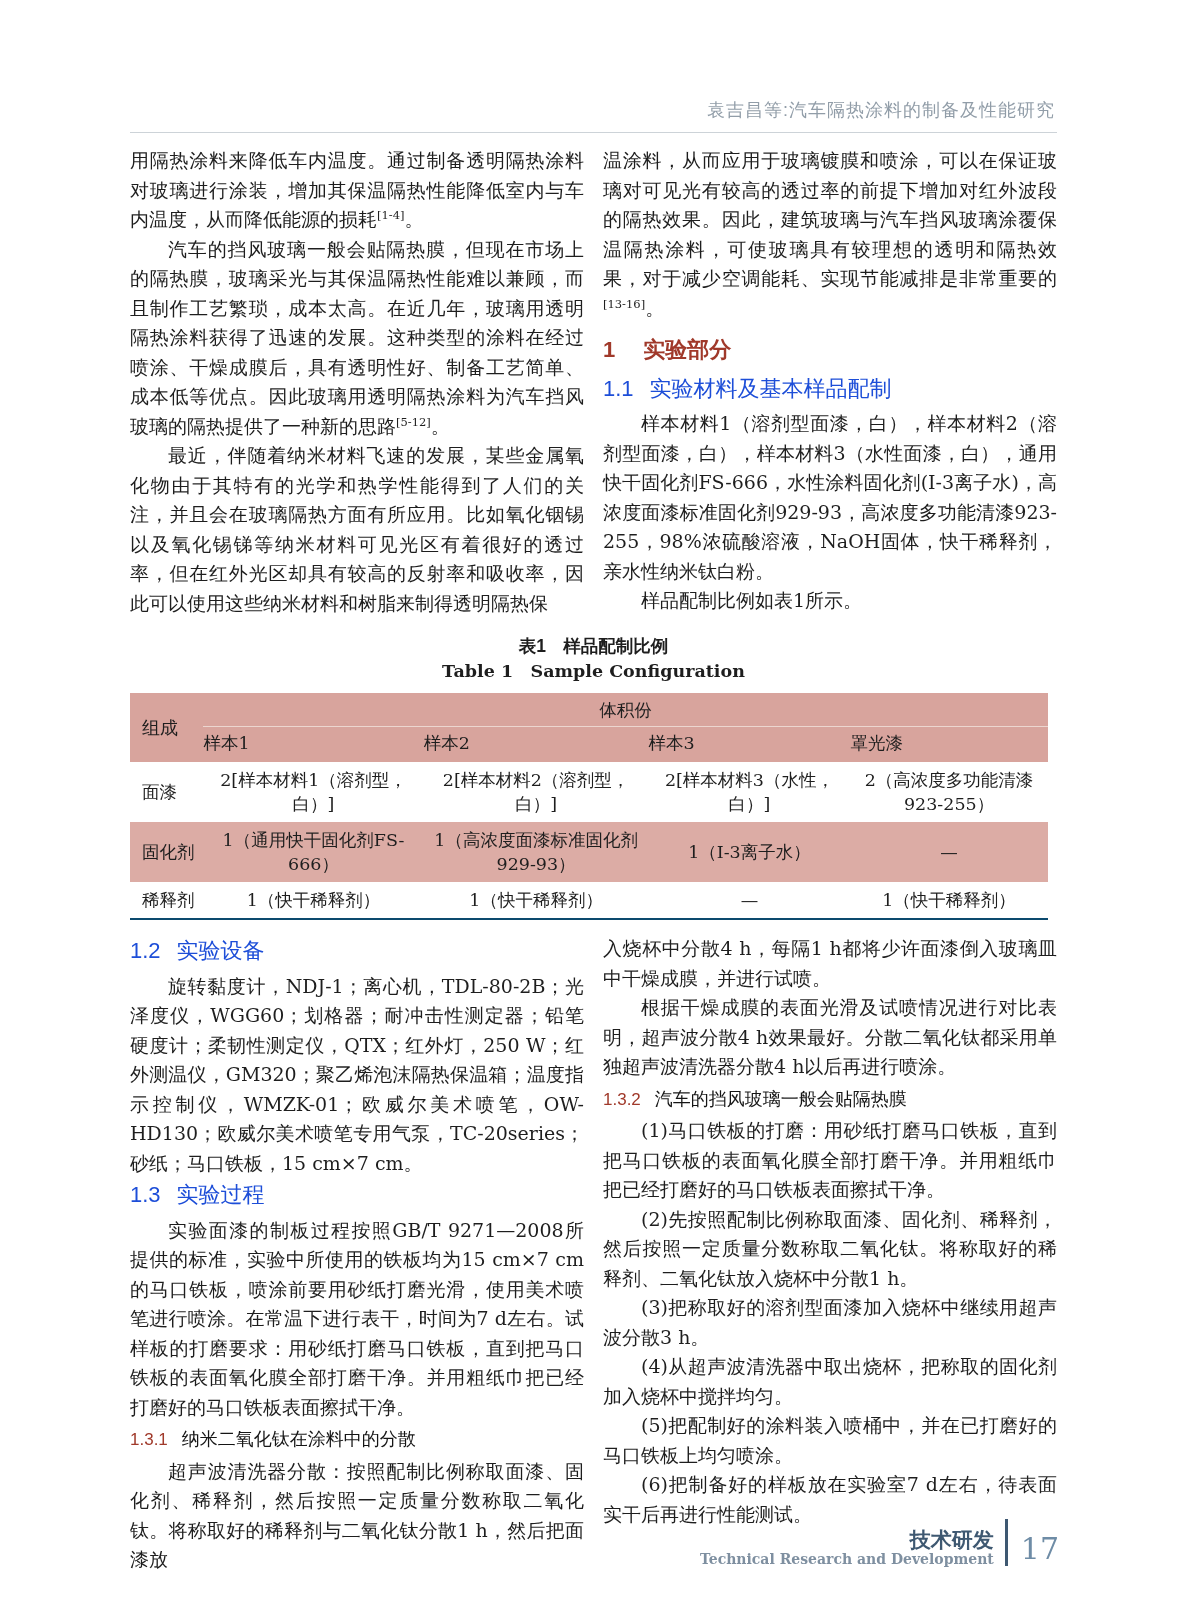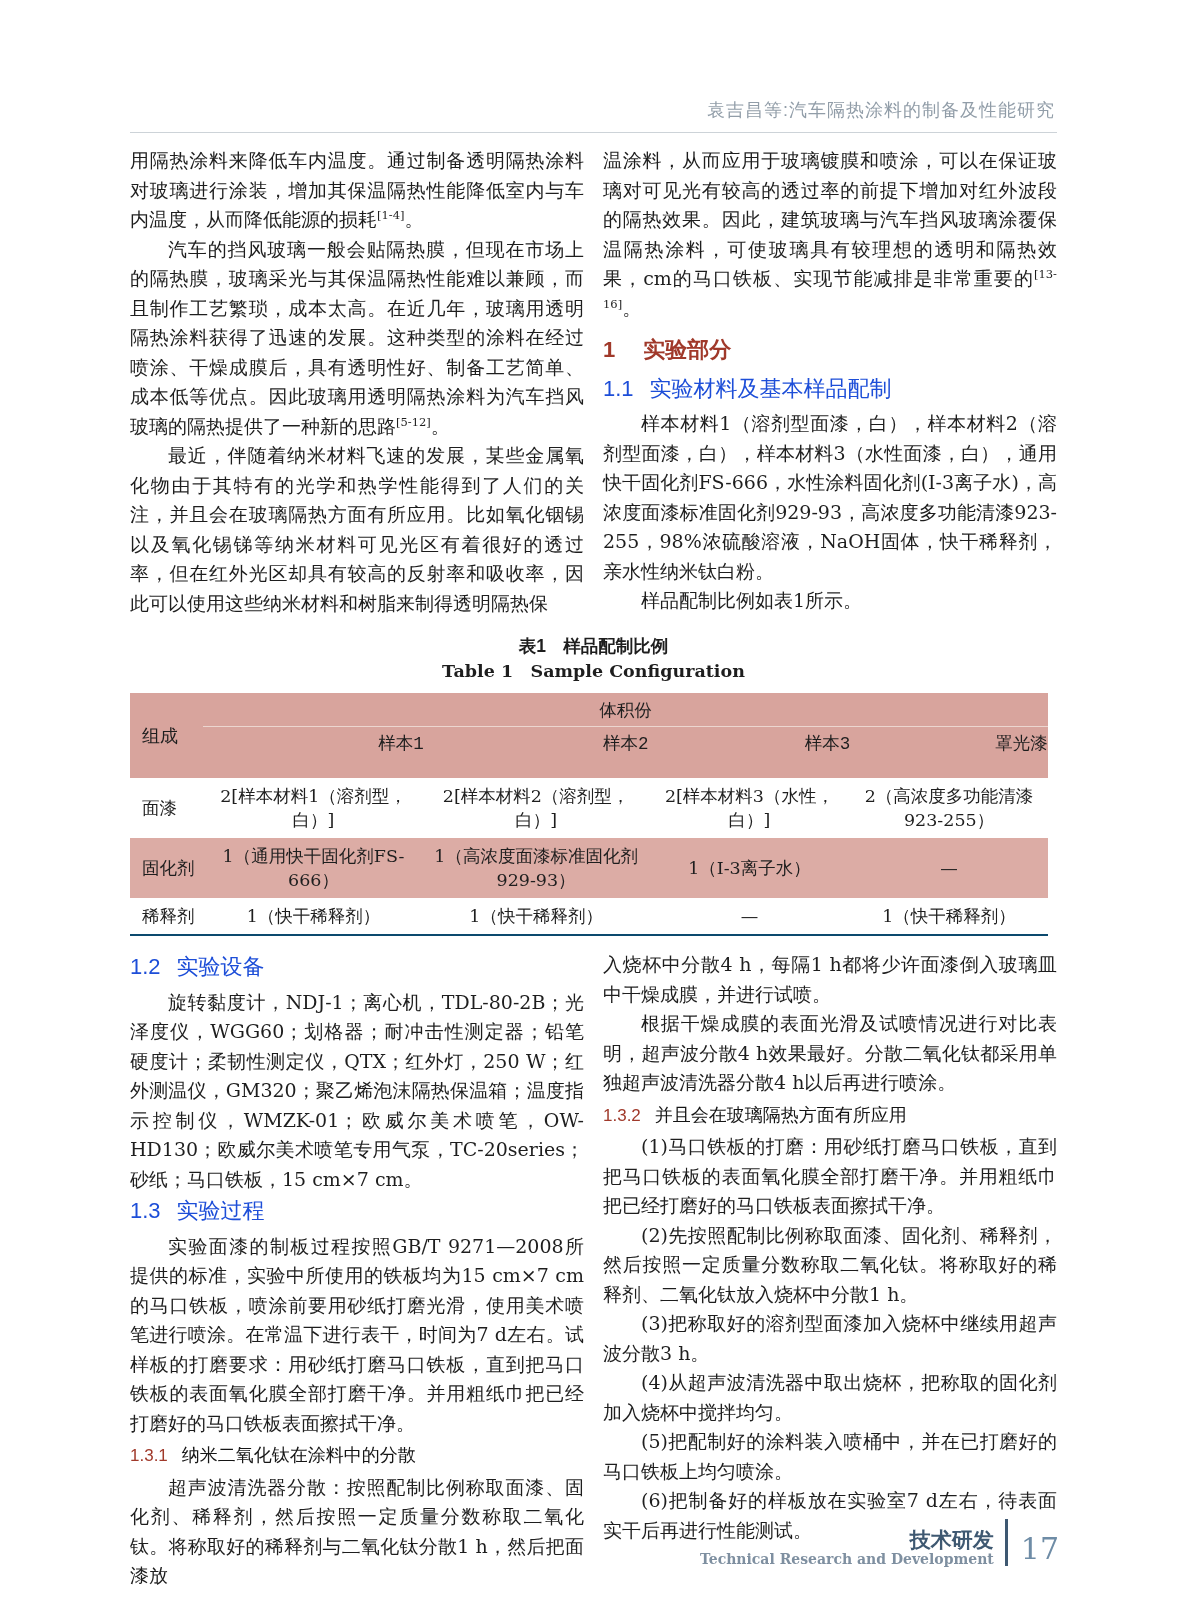--- a/index.html
+++ b/index.html
@@ -90,21 +90,21 @@
     border-bottom: 2px solid #0c4a6e;
   }
   table.sample-table th { font-weight: normal; }
   thead tr th { background: #d8a49d; }
   th.corner-label { text-align: left; padding-left: 12px; font-size: 18px; }
   th.group-header {
     text-align: center;
     padding: 5px 0 4px 0;
     border-bottom: 1px solid #ecd6d0;
   }
-  th.col-header { padding: 4px 0 23px 0; text-align: right; font-family: Liberation Mono, monospace; }
+  th.col-header { padding: 4px 0 7px 0; text-align: left; }
   tbody td { text-align: center; padding: 6px 8px; line-height: 24px; }
   tbody td.row-label { text-align: left; padding-left: 12px; }
   tbody tr.row-pink td { background: #dcaca5; }
 
   .bottom-section { margin-top: 4px; }
 
   .footer {
     position: absolute;
     right: 128px;
     bottom: 50px;
@@ -140,21 +140,21 @@
 
   <div class="content">
 
     <div class="twocol">
       <div class="col">
         <p class="cont"><span>用隔热涂料来降低车内温度。通过制备透明隔热涂料对玻璃进行涂装，增加其保温隔热性能降低室内与车内温度，从而降低能源的损耗</span><sup>[1-4]</sup><span>。</span></p>
         <p><span>汽车的挡风玻璃一般会贴隔热膜，但现在市场上的隔热膜，玻璃采光与其保温隔热性能难以兼顾，而且制作工艺繁琐，成本太高。在近几年，玻璃用透明隔热涂料获得了迅速的发展。这种类型的涂料在经过喷涂、干燥成膜后，具有透明性好、制备工艺简单、成本低等优点。因此玻璃用透明隔热涂料为汽车挡风玻璃的隔热提供了一种新的思路</span><sup>[5-12]</sup><span>。</span></p>
         <p>最近，伴随着纳米材料飞速的发展，某些金属氧化物由于其特有的光学和热学性能得到了人们的关注，并且会在玻璃隔热方面有所应用。比如氧化铟锡以及氧化锡锑等纳米材料可见光区有着很好的透过率，但在红外光区却具有较高的反射率和吸收率，因此可以使用这些纳米材料和树脂来制得透明隔热保</p>
       </div>
       <div class="col">
-        <p class="cont"><span>温涂料，从而应用于玻璃镀膜和喷涂，可以在保证玻璃对可见光有较高的透过率的前提下增加对红外波段的隔热效果。因此，建筑玻璃与汽车挡风玻璃涂覆保温隔热涂料，可使玻璃具有较理想的透明和隔热效果，cm的马口铁板、实现节能减排是非常重要的</span><sup>[13-16]</sup><span>。</span></p>
+        <p class="cont"><span>温涂料，从而应用于玻璃镀膜和喷涂，可以在保证玻璃对可见光有较高的透过率的前提下增加对红外波段的隔热效果。因此，建筑玻璃与汽车挡风玻璃涂覆保温隔热涂料，可使玻璃具有较理想的透明和隔热效果，对于减少空调能耗、实现节能减排是非常重要的</span><sup>[13-16]</sup><span>。</span></p>
         <h1 class="sec-h1"><span class="num">1</span><span>实验部分</span></h1>
         <h2 class="sec-h2"><span class="num">1.1</span><span>实验材料及基本样品配制</span></h2>
         <p>样本材料1（溶剂型面漆，白），样本材料2（溶剂型面漆，白），样本材料3（水性面漆，白），通用快干固化剂FS-666，水性涂料固化剂(I-3离子水)，高浓度面漆标准固化剂929-93，高浓度多功能清漆923-255，98%浓硫酸溶液，NaOH固体，快干稀释剂，亲水性纳米钛白粉。</p>
         <p>样品配制比例如表1所示。</p>
       </div>
     </div>
 
     <div class="table-block">
       <div class="tcap-zh">表1　样品配制比例</div>
       <div class="tcap-en">Table 1　Sample Configuration</div>
@@ -209,21 +209,21 @@
         <h2 class="sec-h2"><span class="num">1.2</span><span>实验设备</span></h2>
         <p>旋转黏度计，NDJ-1；离心机，TDL-80-2B；光泽度仪，WGG60；划格器；耐冲击性测定器；铅笔硬度计；柔韧性测定仪，QTX；红外灯，250 W；红外测温仪，GM320；聚乙烯泡沫隔热保温箱；温度指示控制仪，WMZK-01；欧威尔美术喷笔，OW-HD130；欧威尔美术喷笔专用气泵，TC-20series；砂纸；马口铁板，15 cm×7 cm。</p>
         <h2 class="sec-h2"><span class="num">1.3</span><span>实验过程</span></h2>
         <p>实验面漆的制板过程按照GB/T 9271—2008所提供的标准，实验中所使用的铁板均为15 cm×7 cm的马口铁板，喷涂前要用砂纸打磨光滑，使用美术喷笔进行喷涂。在常温下进行表干，时间为7 d左右。试样板的打磨要求：用砂纸打磨马口铁板，直到把马口铁板的表面氧化膜全部打磨干净。并用粗纸巾把已经打磨好的马口铁板表面擦拭干净。</p>
         <h3 class="sec-h3"><span class="num">1.3.1</span><span>纳米二氧化钛在涂料中的分散</span></h3>
         <p>超声波清洗器分散：按照配制比例称取面漆、固化剂、稀释剂，然后按照一定质量分数称取二氧化钛。将称取好的稀释剂与二氧化钛分散1 h，然后把面漆放</p>
       </div>
       <div class="col">
         <p class="cont">入烧杯中分散4 h，每隔1 h都将少许面漆倒入玻璃皿中干燥成膜，并进行试喷。</p>
         <p>根据干燥成膜的表面光滑及试喷情况进行对比表明，超声波分散4 h效果最好。分散二氧化钛都采用单独超声波清洗器分散4 h以后再进行喷涂。</p>
-        <h3 class="sec-h3"><span class="num">1.3.2</span><span>并且会在玻璃隔热方面有所应用</span></h3>
+        <h3 class="sec-h3"><span class="num">1.3.2</span><span>汽车的挡风玻璃一般会贴隔热膜</span></h3>
         <p>(1)马口铁板的打磨：用砂纸打磨马口铁板，直到把马口铁板的表面氧化膜全部打磨干净。并用粗纸巾把已经打磨好的马口铁板表面擦拭干净。</p>
         <p>(2)先按照配制比例称取面漆、固化剂、稀释剂，然后按照一定质量分数称取二氧化钛。将称取好的稀释剂、二氧化钛放入烧杯中分散1 h。</p>
         <p>(3)把称取好的溶剂型面漆加入烧杯中继续用超声波分散3 h。</p>
         <p>(4)从超声波清洗器中取出烧杯，把称取的固化剂加入烧杯中搅拌均匀。</p>
         <p>(5)把配制好的涂料装入喷桶中，并在已打磨好的马口铁板上均匀喷涂。</p>
         <p>(6)把制备好的样板放在实验室7 d左右，待表面实干后再进行性能测试。</p>
       </div>
     </div>
 
   </div>

